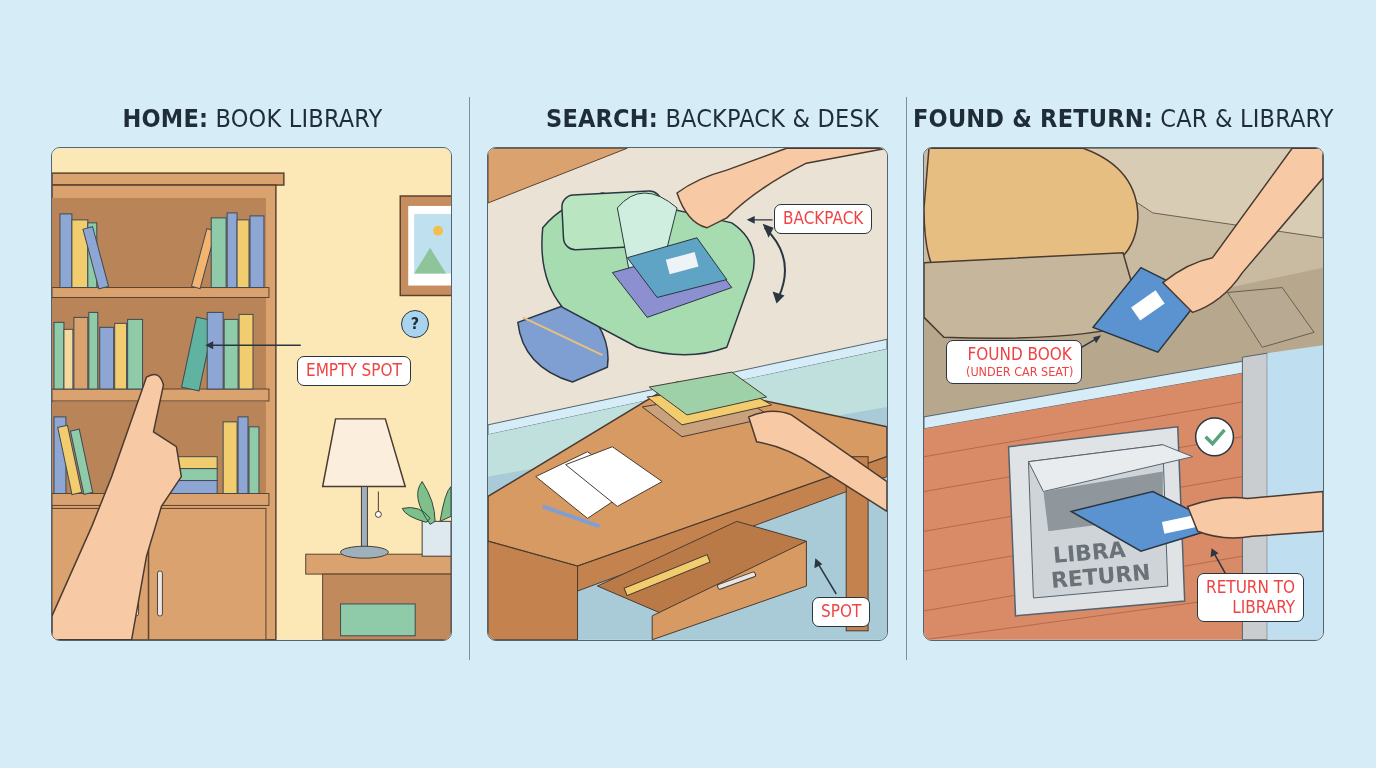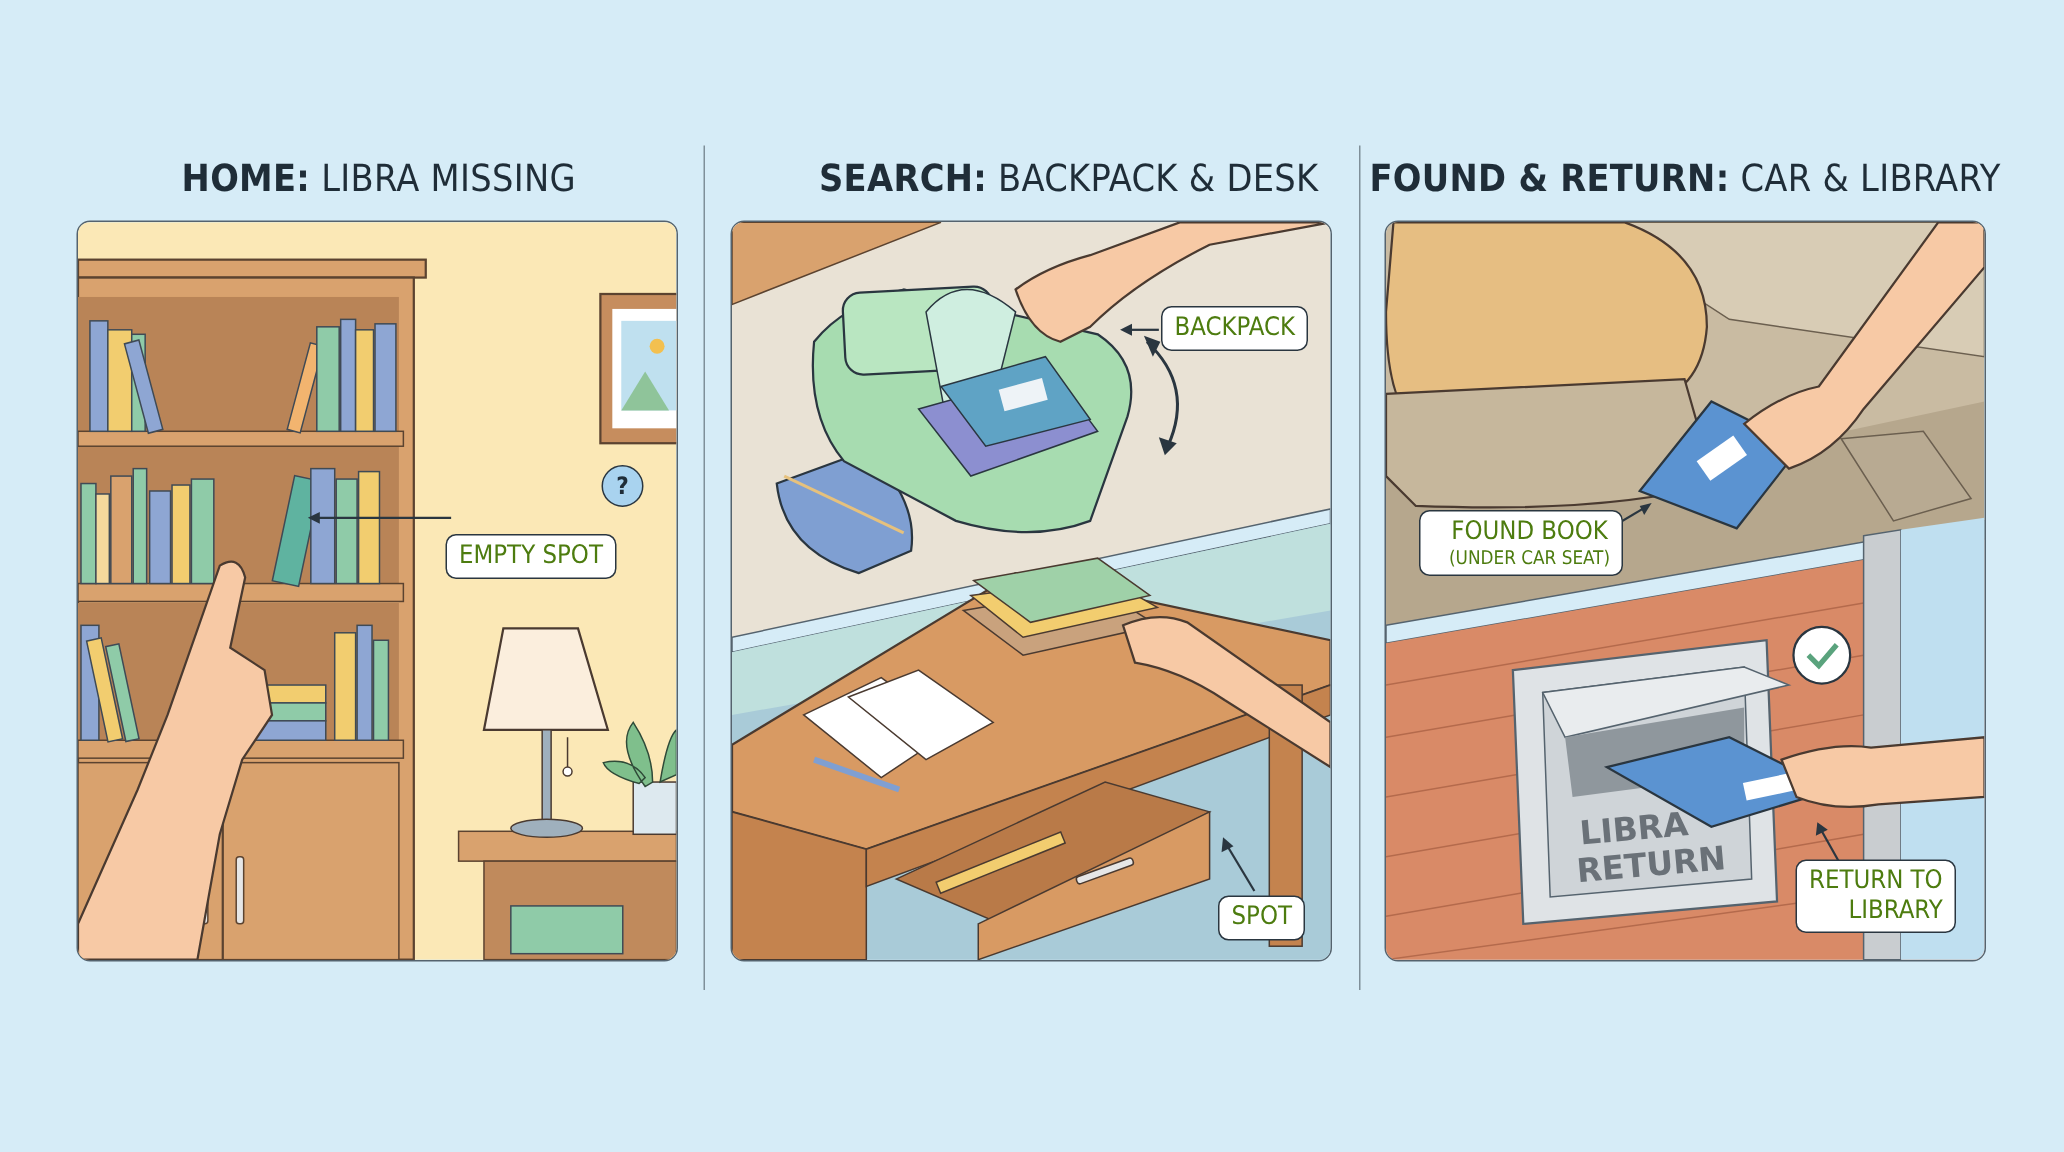--- a/index.html
+++ b/index.html
@@ -3,30 +3,30 @@
 <meta charset="utf-8">
 <style>
   html,body{margin:0;padding:0;}
   body{width:1376px;height:768px;background:#d6ecf7;position:relative;overflow:hidden;font-family:"DejaVu Sans Condensed","DejaVu Sans",sans-serif;color:#1f2d38;}
   .title{position:absolute;top:104px;height:32px;font-size:25px;letter-spacing:0.2px;white-space:nowrap;text-align:center;}
   .title b{font-weight:700;}
   .title span{font-weight:400;}
   .divider{position:absolute;top:97px;width:1px;height:563px;background:#7f8f99;}
   .panel{position:absolute;top:147px;width:401px;height:494px;border:1.5px solid #55636e;border-radius:9px;overflow:hidden;box-sizing:border-box;}
   .panel svg{position:absolute;left:0;top:0;width:100%;height:100%;}
-  .label{position:absolute;background:#fff;border:1.5px solid #2a3640;border-radius:7px;font-size:17px;color:#4d7c0f;text-align:center;line-height:1.15;padding:4px 8px;white-space:nowrap;box-sizing:border-box;}
+  .label{position:absolute;background:#fff;border:1.5px solid #2a3640;border-radius:7px;font-size:17px;color:#ef4444;text-align:center;line-height:1.15;padding:4px 8px;white-space:nowrap;box-sizing:border-box;}
   .label small{display:block;font-size:12.5px;text-align:center;}
   .badge{position:absolute;width:26px;height:26px;border-radius:50%;background:#a9d3ef;border:1.5px solid #2a3640;font-weight:700;font-size:16px;text-align:center;line-height:25px;color:#1f2d38;}
 </style>
 </head>
 <body>
 
 <div class="title" style="left:52px;width:401px;">
   <b>HOME:</b>
-  <span>LIBRA MISSING</span>
+  <span>BOOK LIBRARY</span>
 </div>
 <div class="title" style="left:512px;width:401px;">
   <b>SEARCH:</b>
   <span>BACKPACK &amp; DESK</span>
 </div>
 <div class="title" style="left:913px;width:420px;">
   <b>FOUND &amp; RETURN:</b>
   <span>CAR &amp; LIBRARY</span>
 </div>
 

